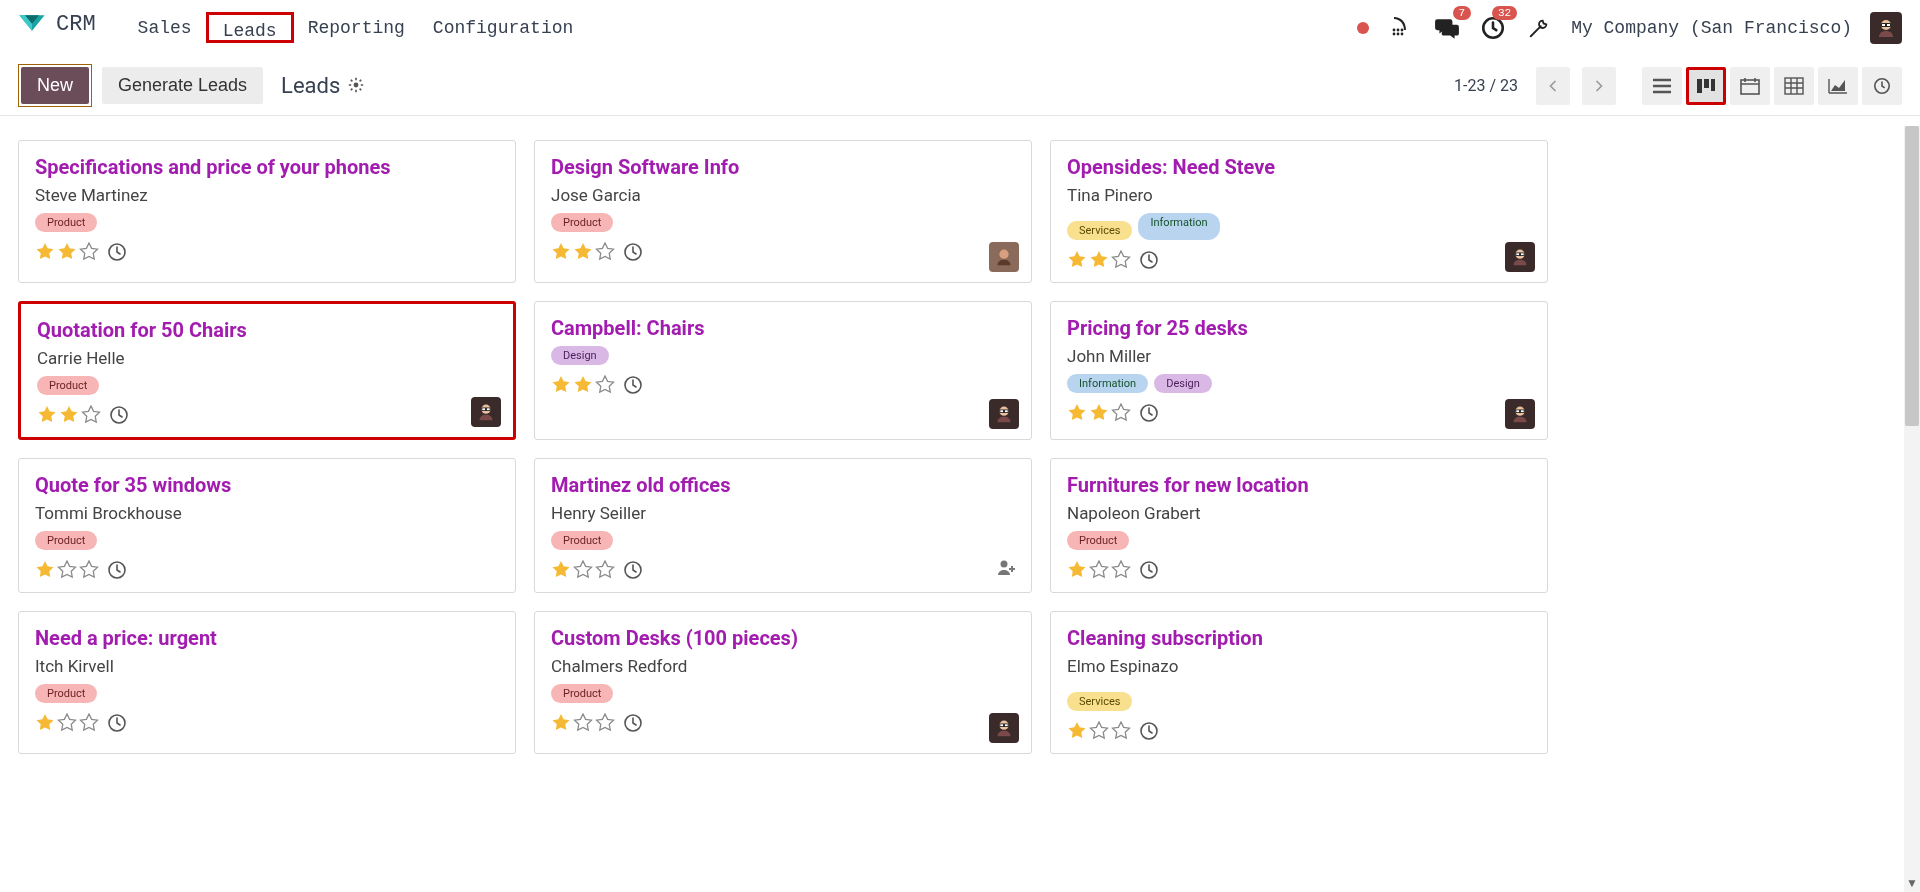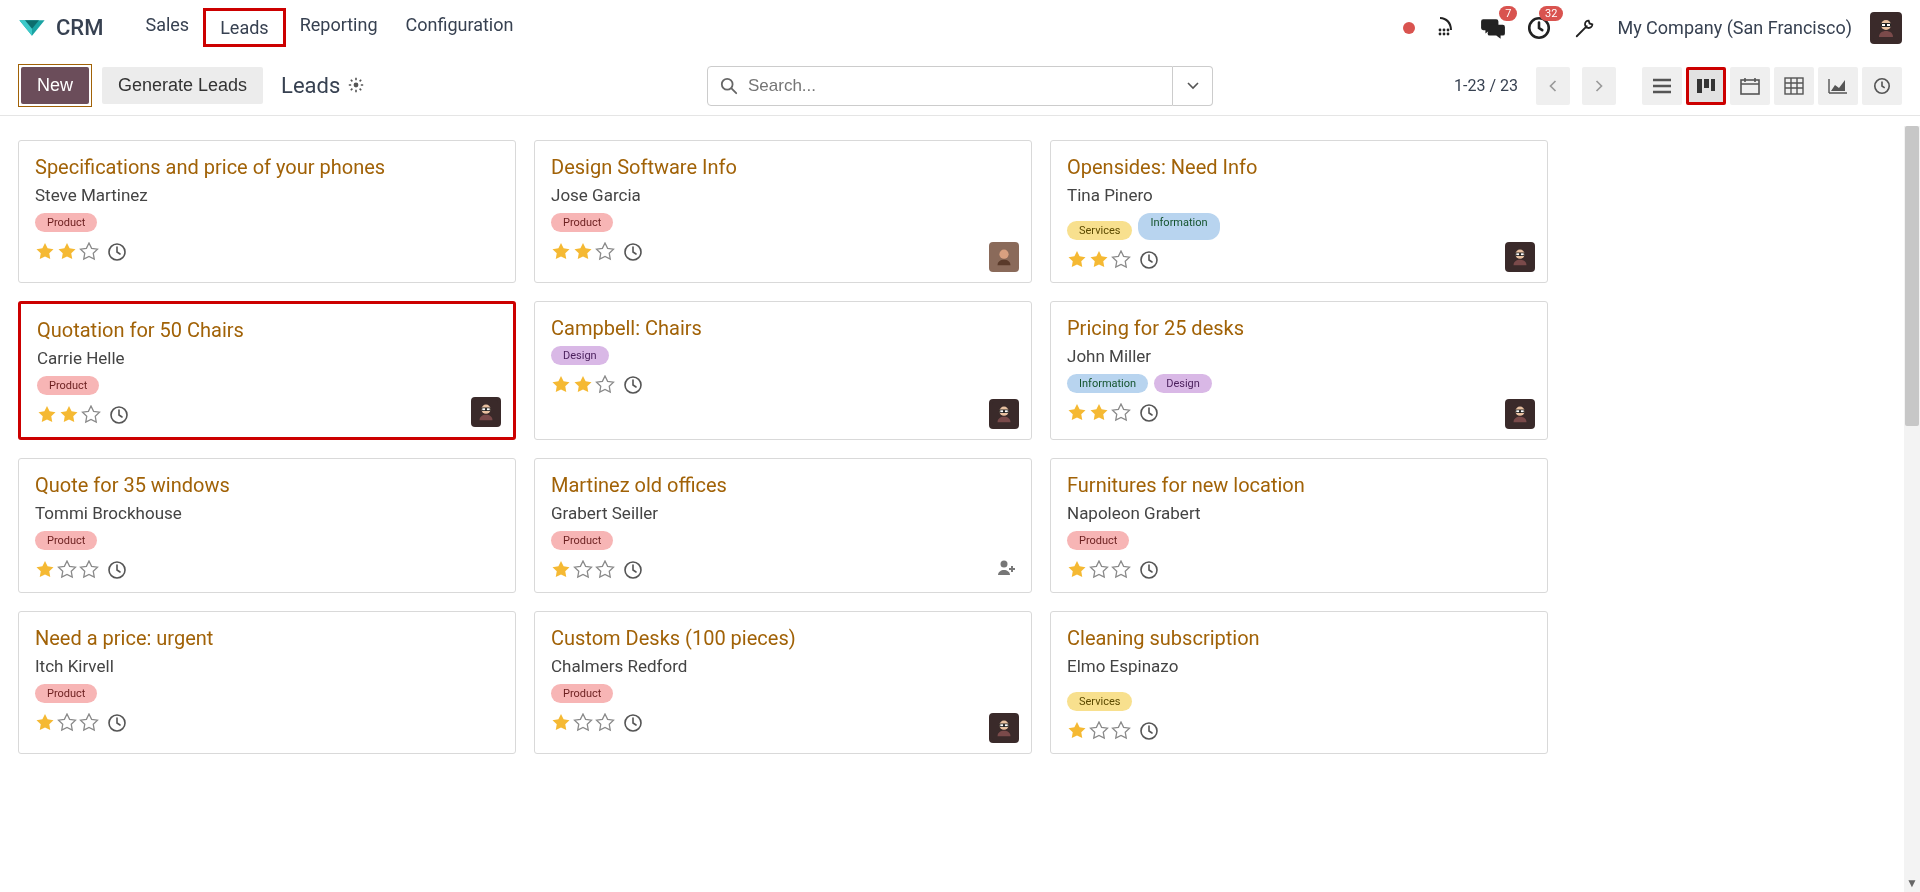--- a/index.html
+++ b/index.html
@@ -1,19 +1,19 @@
 <!DOCTYPE html>
 <html><head>
 <meta charset="utf-8">
 <style>
 * { box-sizing: border-box; margin: 0; padding: 0; }
 body { font-family: -apple-system, BlinkMacSystemFont, "Segoe UI", Roboto, Helvetica, Arial, sans-serif; background: #fff; color: #1f1f1f; width: 1920px; height: 892px; overflow: hidden; position: relative; }
 
 
-.topnav { display: flex; align-items: center; height: 56px; padding: 12px 18px; border-bottom: 1px solid transparent; }
+.topnav { display: flex; height: 56px; padding: 12px 18px; border-bottom: 1px solid transparent; font-family: Liberation Mono, monospace; }
 .logo { width: 28px; height: 22px; margin-right: 10px; }
 .app-name { font-size: 22px; font-weight: 500; color: #374151; margin-right: 28px; }
 .nav-links { display: flex; gap: 0; }
 .nav-link { font-size: 18px; color: #374151; padding: 6px 14px; cursor: pointer; }
 .nav-link.boxed { border: 3px solid #c00; }
 .topnav-right { margin-left: auto; display: flex; align-items: center; gap: 18px; }
 .rec-dot { width: 12px; height: 12px; background: #d9534f; border-radius: 50%; }
 .icon-slot { position: relative; width: 28px; height: 28px; display: flex; align-items: center; justify-content: center; cursor: pointer; }
 .badge { position: absolute; top: -8px; right: -10px; background: #d9534f; color: #fff; font-size: 11px; border-radius: 10px; padding: 1px 6px; min-width: 18px; text-align: center; }
 .company-name { font-size: 18px; color: #374151; }
@@ -36,21 +36,21 @@
 .pager-btn { width: 34px; height: 38px; background: #efefef; border: none; display: flex; align-items: center; justify-content: center; cursor: pointer; color: #888; border-radius: 2px; }
 .view-switcher { display: flex; gap: 4px; margin-left: 14px; }
 .view-btn { width: 40px; height: 38px; background: #efefef; border: none; display: flex; align-items: center; justify-content: center; cursor: pointer; color: #555; border-radius: 2px; }
 .view-btn.boxed { border: 3px solid #c00; background: #e2e2e2; }
 
 
 .kanban-wrap { position: absolute; top: 126px; bottom: 0; left: 0; right: 0; overflow-y: auto; padding: 14px 18px 20px 18px; }
 .kanban { display: grid; grid-template-columns: repeat(3, 1fr); gap: 18px; max-width: 1530px; }
 .card { border: 1px solid #d9d9d9; border-radius: 3px; padding: 14px 16px 12px 16px; background: #fff; position: relative; min-height: 130px; }
 .card.hl { border: 3px solid #c00; }
-.card-title { font-size: 20px; font-weight: 400; color: #a16207; margin-bottom: 6px; }
+.card-title { font-size: 20px; font-weight: 700; color: #a21caf; margin-bottom: 6px; }
 .card-contact { font-size: 17px; color: #444; margin-bottom: 8px; }
 .tags { display: flex; gap: 6px; margin-bottom: 10px; flex-wrap: wrap; }
 .tag { font-size: 11px; padding: 3px 12px; border-radius: 12px; }
 .tag-product { background: #f7b5b5; color: #6b1f1f; }
 .tag-services { background: #f8e08e; color: #5c4a00; margin-top: 8px; }
 .tag-information { background: #b8d4ef; color: #14532d; }
 .tag-design { background: #d9b8e6; color: #4a1f5c; }
 .card-footer { display: flex; align-items: center; gap: 8px; }
 .stars { display: flex; gap: 2px; }
 .star { width: 20px; height: 20px; }
@@ -157,34 +157,20 @@
   <div class="breadcrumb">
     <span>Leads</span>
     <span class="gear-small">
       <svg viewBox="0 0 20 20" width="16" height="16">
           <circle cx="10" cy="10" r="3" fill="#555"></circle>
           <path d="M10 1v3M10 16v3M1 10h3M16 10h3M3.5 3.5l2 2M14.5 14.5l2 2M16.5 3.5l-2 2M5.5 14.5l-2 2" stroke="#555" stroke-width="2"></path>
         </svg>
     </span>
   </div>
 
-  <div class="searchwrap">
-    <div class="searchbox">
-      <svg viewBox="0 0 20 20" width="18" height="18">
-          <circle cx="8" cy="8" r="6" fill="none" stroke="#666" stroke-width="2"></circle>
-          <path d="M13 13l5 5" stroke="#666" stroke-width="2" stroke-linecap="round"></path>
-        </svg>
-      <input type="text" placeholder="Search..." style="">
-    </div>
-    <div class="search-dd">
-      <svg viewBox="0 0 12 8" width="12" height="8">
-          <path d="M1 1l5 5 5-5" stroke="#555" stroke-width="1.6" fill="none"></path>
-        </svg>
-    </div>
-  </div>
 
   <div class="right-controls">
     <span class="pager-text">1-23 / 23</span>
     <button class="pager-btn">
         <svg viewBox="0 0 12 16" width="10" height="14">
           <path d="M9 2L3 8l6 6" stroke="#999" stroke-width="2" fill="none"></path>
         </svg>
       </button>
     <button class="pager-btn">
         <svg viewBox="0 0 12 16" width="10" height="14">
@@ -280,21 +266,21 @@
             <use href="#clock"></use>
           </svg>
         </div>
         <div class="card-avatar human">
           <svg viewBox="0 0 26 26">
             <use href="#avatar-human"></use>
           </svg>
         </div>
       </div>
       <div class="card">
-        <div class="card-title">Opensides: Need Info</div>
+        <div class="card-title">Opensides: Need Steve</div>
         <div class="card-contact">Tina Pinero</div>
         <div class="tags">
           <span class="tag tag-services">Services</span>
           <span class="tag tag-information">Information</span>
         </div>
         <div class="card-footer">
           <div class="stars">
             <svg viewBox="0 0 20 20" class="star">
               <use href="#star-fill"></use>
             </svg>
@@ -417,21 +403,21 @@
               <use href="#star-empty"></use>
             </svg>
           </div>
           <svg viewBox="0 0 20 20" width="20" height="20">
             <use href="#clock"></use>
           </svg>
         </div>
       </div>
       <div class="card">
         <div class="card-title">Martinez old offices</div>
-        <div class="card-contact">Grabert Seiller</div>
+        <div class="card-contact">Henry Seiller</div>
         <div class="tags">
           <span class="tag tag-product">Product</span>
         </div>
         <div class="card-footer">
           <div class="stars">
             <svg viewBox="0 0 20 20" class="star">
               <use href="#star-fill"></use>
             </svg>
             <svg viewBox="0 0 20 20" class="star">
               <use href="#star-empty"></use>

